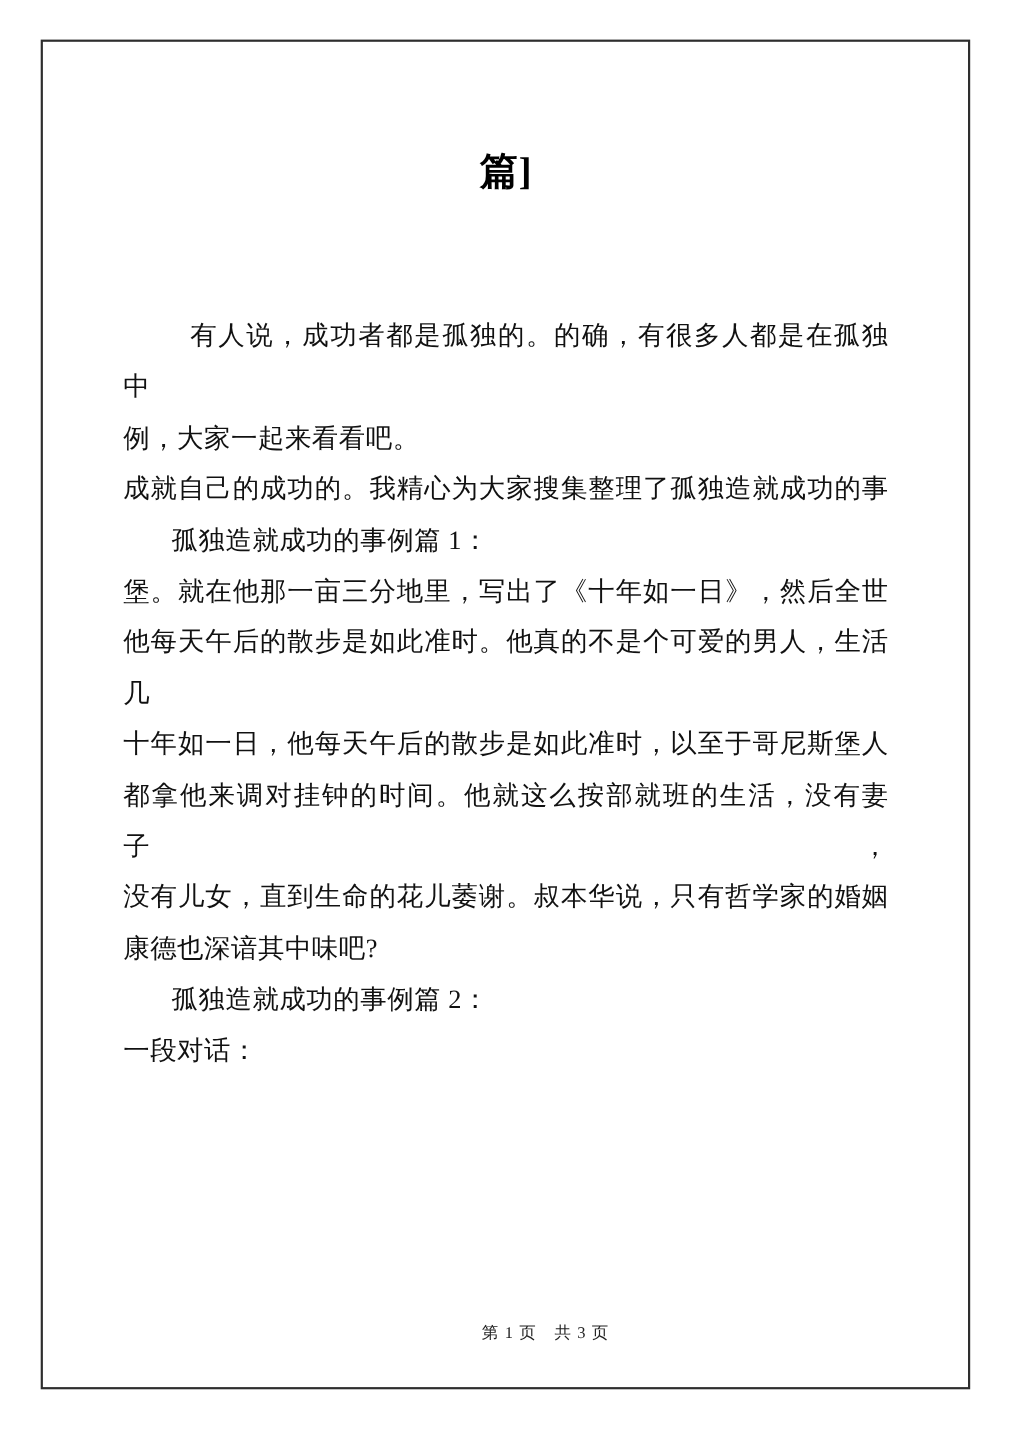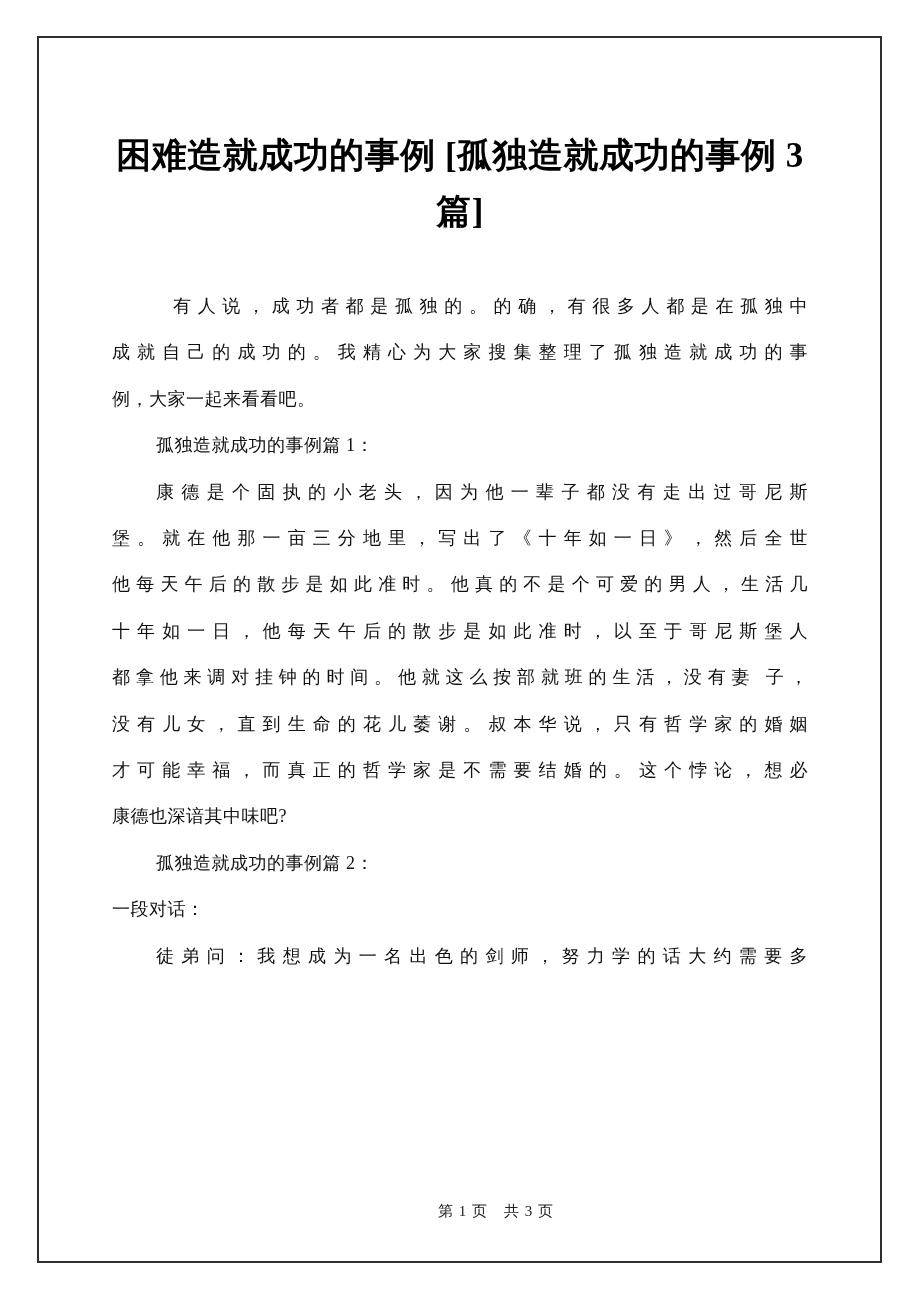--- a/index.html
+++ b/index.html
@@ -35,21 +35,21 @@
     font-size: 35px;
     line-height: 56px;
     letter-spacing: 0.5px;
     color: #000000;
   }
   .doc-body {
     position: absolute;
     left: 112px;
     top: 283px;
     width: 696px;
-    font-size: 18px;
+    font-size: 24px;
     line-height: 46.4px;
     letter-spacing: 0.5px;
     color: #111111;
   }
   .bl {
     width: 696px;
     white-space: nowrap;
   }
   .bl.jl {
     white-space: normal;
@@ -71,37 +71,33 @@
   }
 </style>
 </head>
 <body>
 
 <div class="page">
 
   <div class="page-border"></div>
 
   <div class="doc-title">
-    <div>困难造就成功的事例 [孤独造就成功的事例 3</div>
     <div>篇]</div>
   </div>
 
   <div class="doc-body">
     <div class="bl jl ind-a">有人说，成功者都是孤独的。的确，有很多人都是在孤独中</div>
+    <div class="bl">例，大家一起来看看吧。</div>
     <div class="bl jl">成就自己的成功的。我精心为大家搜集整理了孤独造就成功的事</div>
-    <div class="bl">例，大家一起来看看吧。</div>
     <div class="bl ind-b">孤独造就成功的事例篇 1：</div>
-    <div class="bl jl ind-b">康德是个固执的小老头，因为他一辈子都没有走出过哥尼斯</div>
     <div class="bl jl">堡。就在他那一亩三分地里，写出了《十年如一日》，然后全世</div>
     <div class="bl jl">他每天午后的散步是如此准时。他真的不是个可爱的男人，生活几</div>
     <div class="bl jl">十年如一日，他每天午后的散步是如此准时，以至于哥尼斯堡人</div>
     <div class="bl jl">都拿他来调对挂钟的时间。他就这么按部就班的生活，没有妻 子，</div>
     <div class="bl jl">没有儿女，直到生命的花儿萎谢。叔本华说，只有哲学家的婚姻</div>
-    <div class="bl jl">才可能幸福，而真正的哲学家是不需要结婚的。这个悖论，想必</div>
     <div class="bl">康德也深谙其中味吧?</div>
     <div class="bl ind-b">孤独造就成功的事例篇 2：</div>
     <div class="bl">一段对话：</div>
-    <div class="bl jl ind-b">徒弟问：我想成为一名出色的剑师，努力学的话大约需要多</div>
   </div>
 
   <div class="doc-footer">第 1 页　共 3 页</div>
 
 </div>
 
 </body></html>

